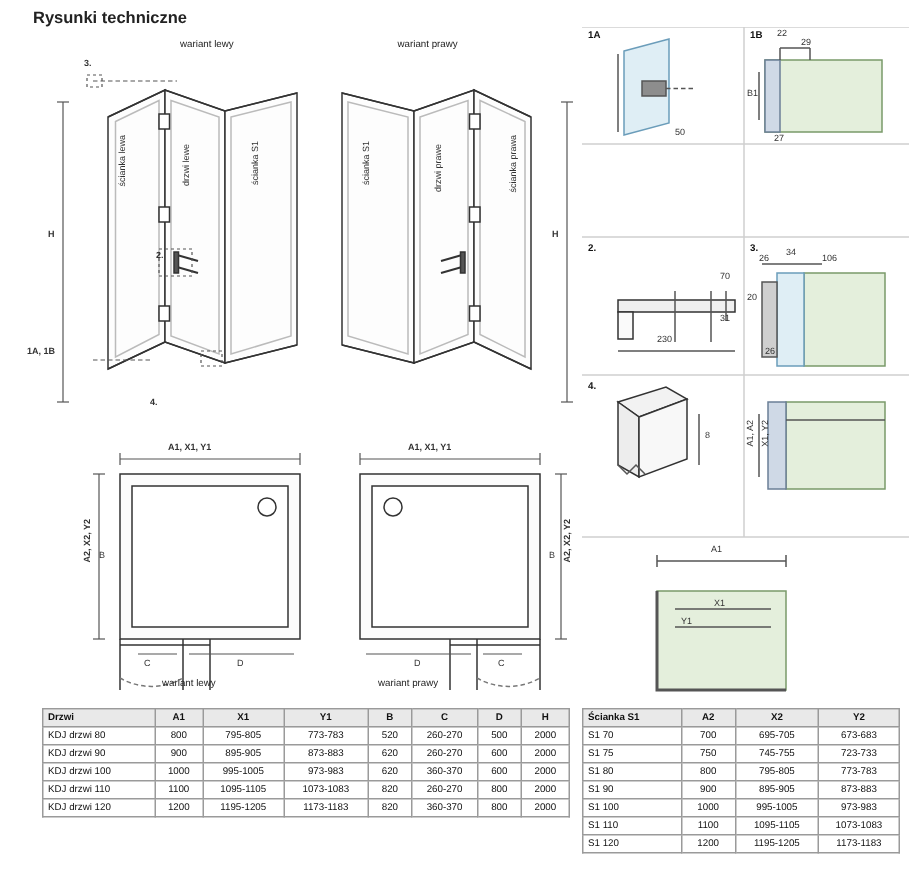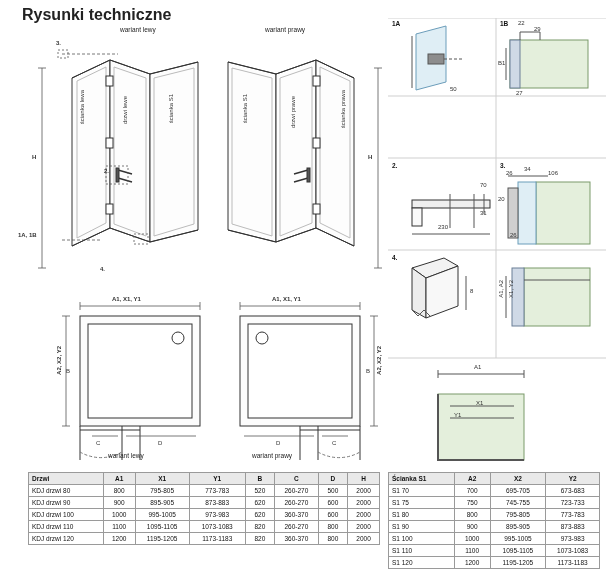--- a/index.html
+++ b/index.html
@@ -7,21 +7,21 @@
   body {
     width:606px; height:587px;
     background:#ffffff;
     font-family:"Liberation Sans", sans-serif;
     color:#111;
     position:relative;
     overflow:hidden;
   }
   .page-title {
     position:absolute; left:22px; top:6px;
-    font-size:16px; font-weight:bold; color:#222;
+    font-size:11px; font-weight:bold; color:#222;
   }
 
   
   .lbl { position:absolute; font-size:6px; color:#333; white-space:nowrap; }
   .lbl.b { font-weight:bold; }
   .vert { writing-mode:vertical-rl; transform:rotate(180deg); }
 
   
   #main-drawing { position:absolute; left:0; top:18px; width:386px; height:290px; }
 

